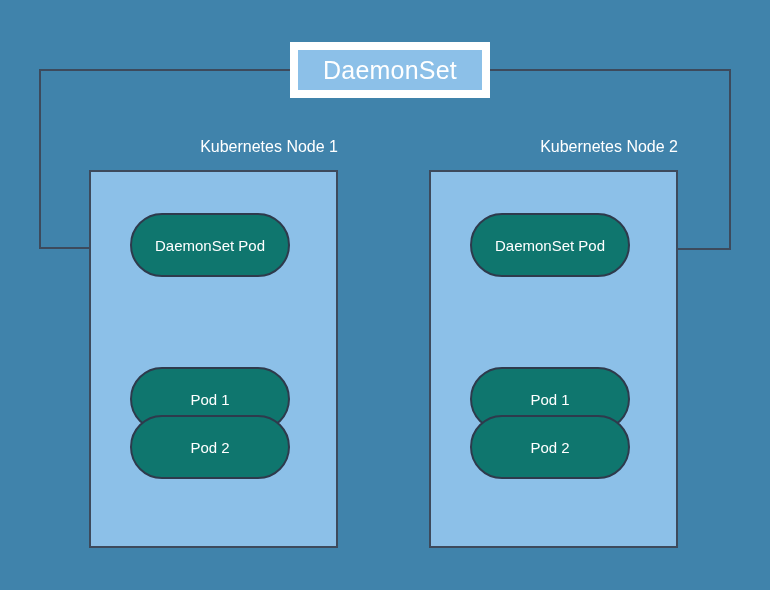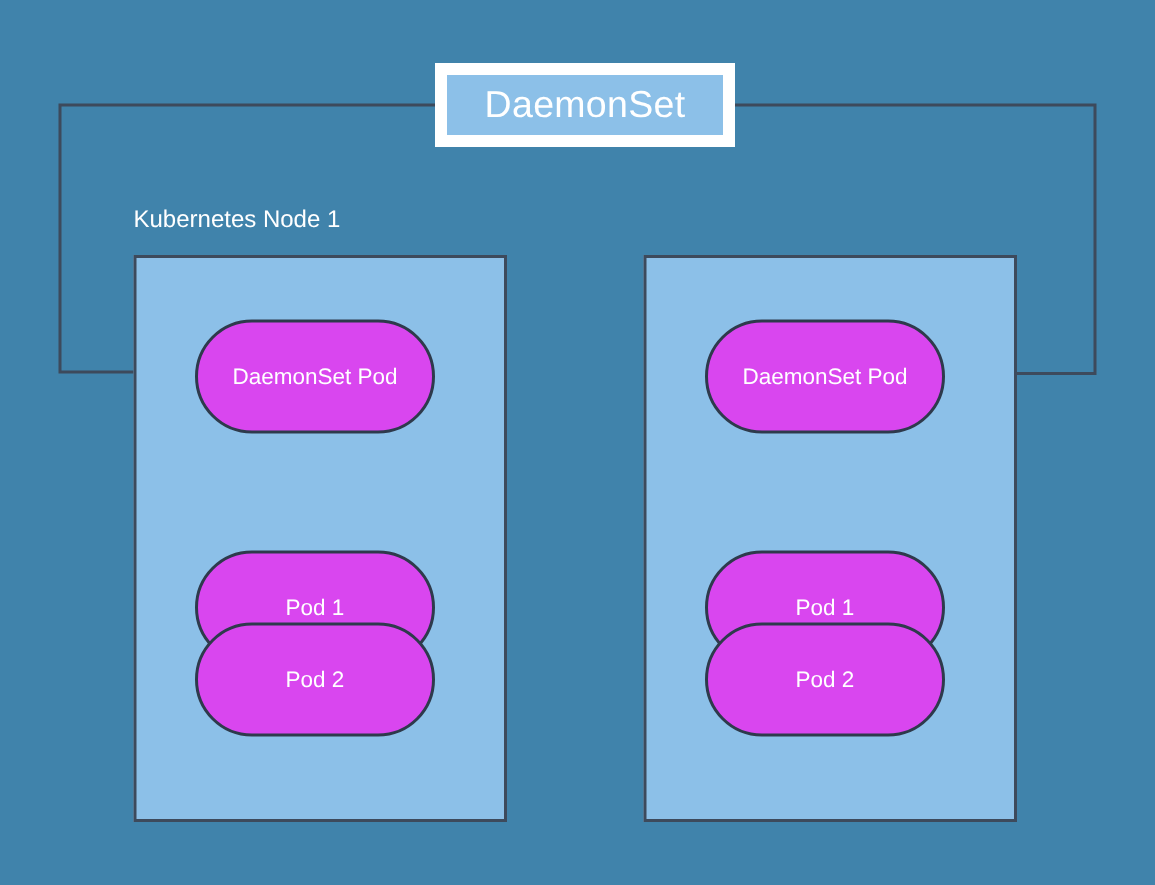--- a/index.html
+++ b/index.html
@@ -46,43 +46,43 @@
     color: #ffffff;
     font-size: 25px;
     line-height: 1;
     letter-spacing: 0.2px;
   }
   
   .node-title {
     position: absolute;
     color: #ffffff;
     font-size: 16px;
-    text-align: left;
+    text-align: right;
     white-space: nowrap;
   }
   #node-title-1 { left: 89px; top: 138px; width: 249px; }
   #node-title-2 { left: 429px; top: 138px; width: 249px; }
   
   .node-box {
     position: absolute;
     top: 170px;
     width: 249px;
     height: 378px;
     background: #8cc0e8;
     border: 2px solid #3d4a5c;
     box-sizing: border-box;
   }
   #node-box-1 { left: 89px; }
   #node-box-2 { left: 429px; }
   
   .pod {
     position: absolute;
     width: 160px;
-    height: 76px;
-    background: #d946ef;
+    height: 64px;
+    background: #0f766e;
     border: 2px solid #2e3a4c;
     border-radius: 38px;
     box-sizing: border-box;
     display: flex;
     align-items: center;
     justify-content: center;
     color: #ffffff;
     font-size: 15px;
     white-space: nowrap;
   }
@@ -112,19 +112,20 @@
     <span class="ds-box-label">DaemonSet</span>
   </div>
 
   <div class="node-title" id="node-title-1">Kubernetes Node 1</div>
   <div class="node-box" id="node-box-1">
     <div class="pod pod-col pod-row-0">DaemonSet Pod</div>
     <div class="pod pod-col pod-row-1">Pod 1</div>
     <div class="pod pod-col pod-row-2">Pod 2</div>
   </div>
 
+  <div class="node-title" id="node-title-2">Kubernetes Node 2</div>
   <div class="node-box" id="node-box-2">
     <div class="pod pod-col pod-row-0">DaemonSet Pod</div>
     <div class="pod pod-col pod-row-1">Pod 1</div>
     <div class="pod pod-col pod-row-2">Pod 2</div>
   </div>
 
 </div>
 
 </body></html>

